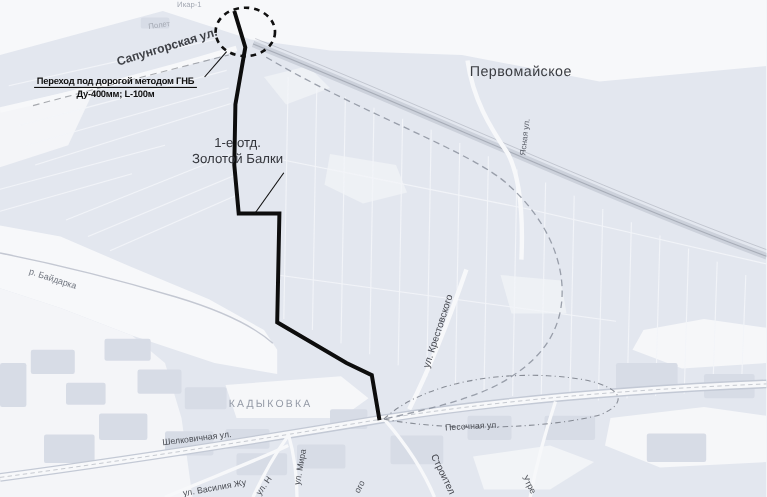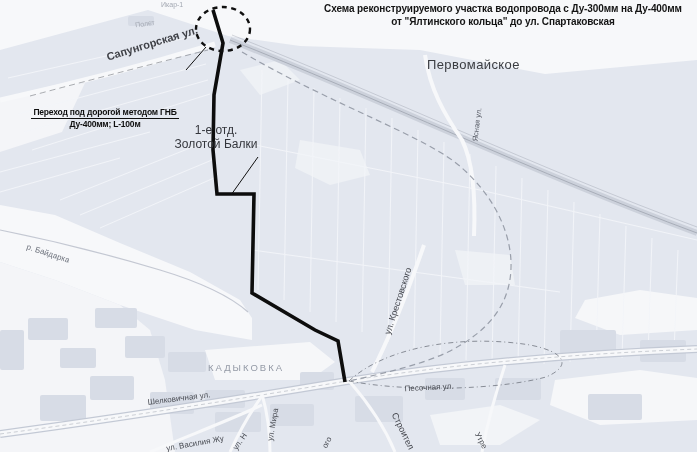--- a/index.html
+++ b/index.html
@@ -97,26 +97,22 @@
     <path d="M349,381 C385,347 462,334 530,345 C566,352 572,366 546,377 C502,389 412,393 349,381" stroke="#70757f" stroke-width="1" stroke-dasharray="5 3 1 3" fill="none" opacity="0.8"></path>
 
     <polyline points="213,10 223,43 214,95 213,150 217,194 254,194 252,293 315,330 338,341 345,382" fill="none" stroke="#0d0d0d" stroke-width="3.6" stroke-linejoin="miter"></polyline>
 
     <ellipse cx="223" cy="29" rx="27" ry="22" fill="none" stroke="#101010" stroke-width="2.4" stroke-dasharray="5 4.5"></ellipse>
 
     <path d="M186,70 L206,47" stroke="#101010" stroke-width="1" fill="none"></path>
     <path d="M258,157 L231,195" stroke="#101010" stroke-width="1" fill="none"></path>
   </svg>
 
-  <div class="title" style="left:316px;top:3px;width:374px;">
-    <div>Схема реконструируемого участка водопровода с Ду-300мм на Ду-400мм</div>
-    <div>от "Ялтинского кольца"  до ул. Спартаковская</div>
-  </div>
 
-  <div class="ann" style="left:22px;top:68px;width:166px;font-size:8.5px;letter-spacing:-0.2px;margin-top:39px;">
+  <div class="ann" style="left:22px;top:68px;width:166px;font-size:8.5px;letter-spacing:-0.2px;">
     <div><span class="u">Переход под дорогой методом ГНБ</span></div>
     <div>Ду-400мм; L-100м</div>
   </div>
 
 
   <div class="lbl" style="left:161px;top:1px;font-size:7px;color:#a3a8b2;">Икар-1</div>
   <div class="lbl" style="left:135px;top:20px;font-size:7px;color:#a3a8b2;transform:rotate(-8deg);">Полет</div>
   <div class="lbl" style="left:94px;top:37px;width:116px;transform:rotate(-17deg);font-size:11px;font-weight:bold;color:#3f4147;">Сапунгорская ул.</div>
   <div class="lbl" style="left:427px;top:57px;font-size:13px;font-weight:500;color:#3a3c41;letter-spacing:0.4px;">Первомайское</div>
   <div class="lbl" style="left:452px;top:120px;width:50px;transform:rotate(-83deg);font-size:7.5px;color:#5c606a;">Ясная ул.</div>

